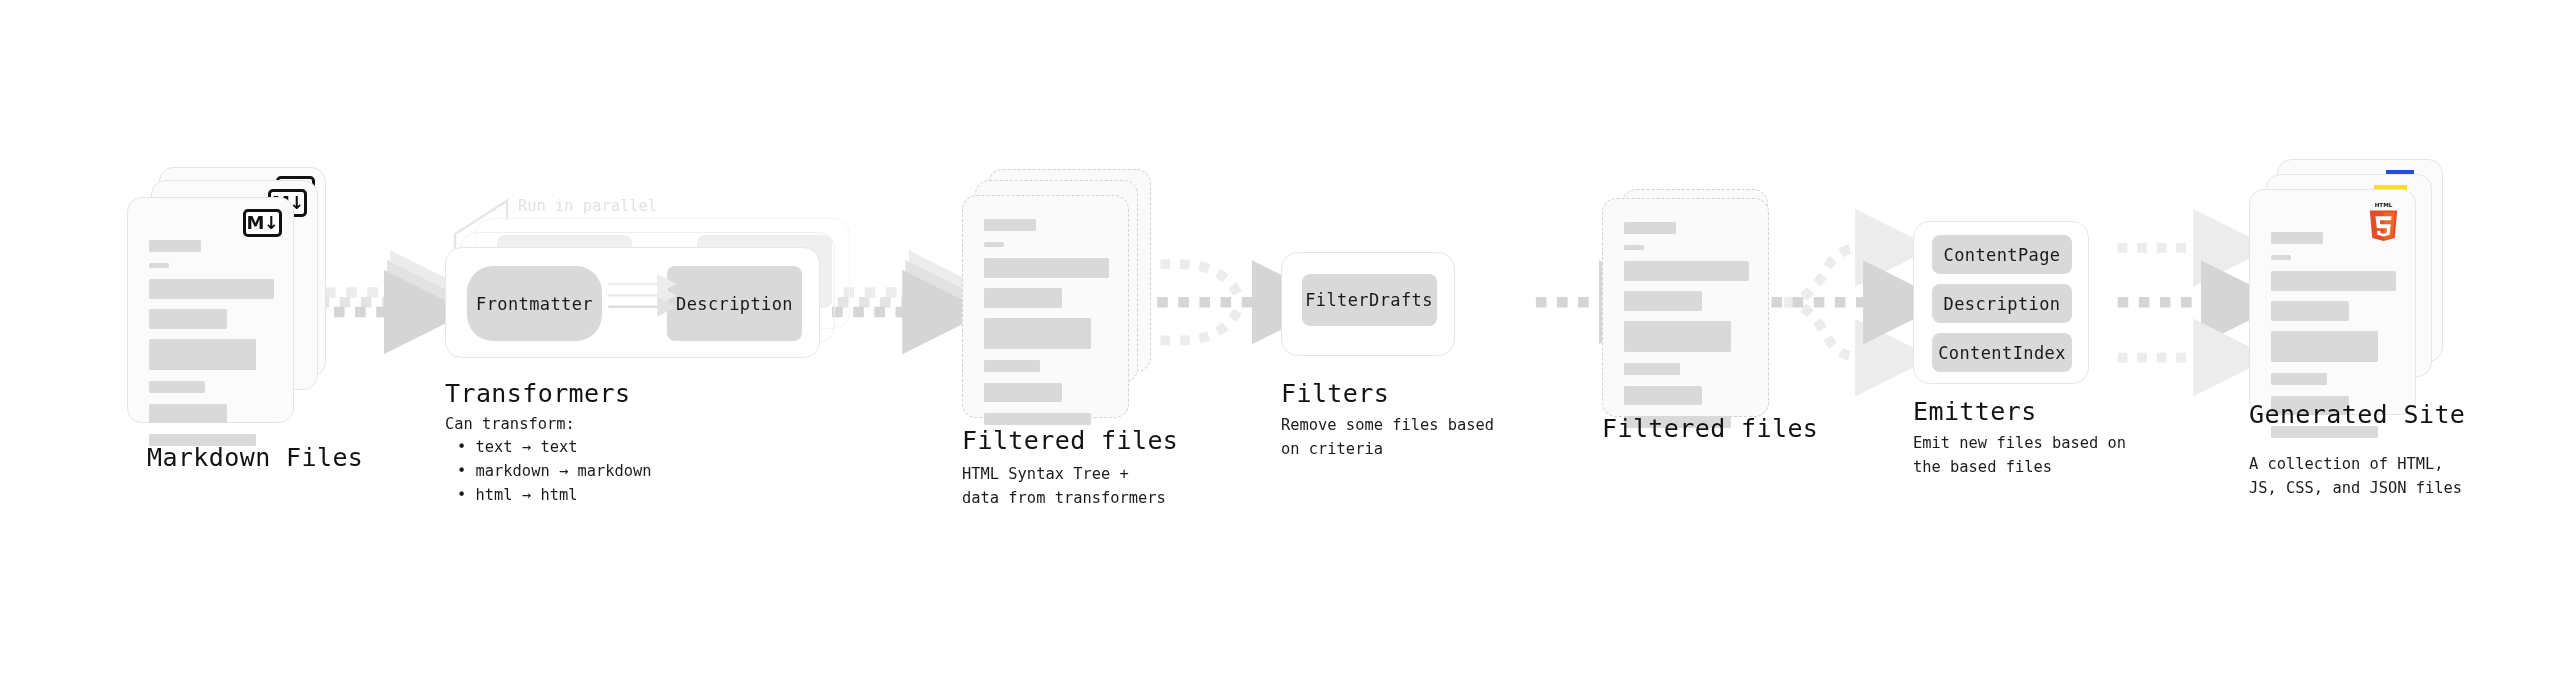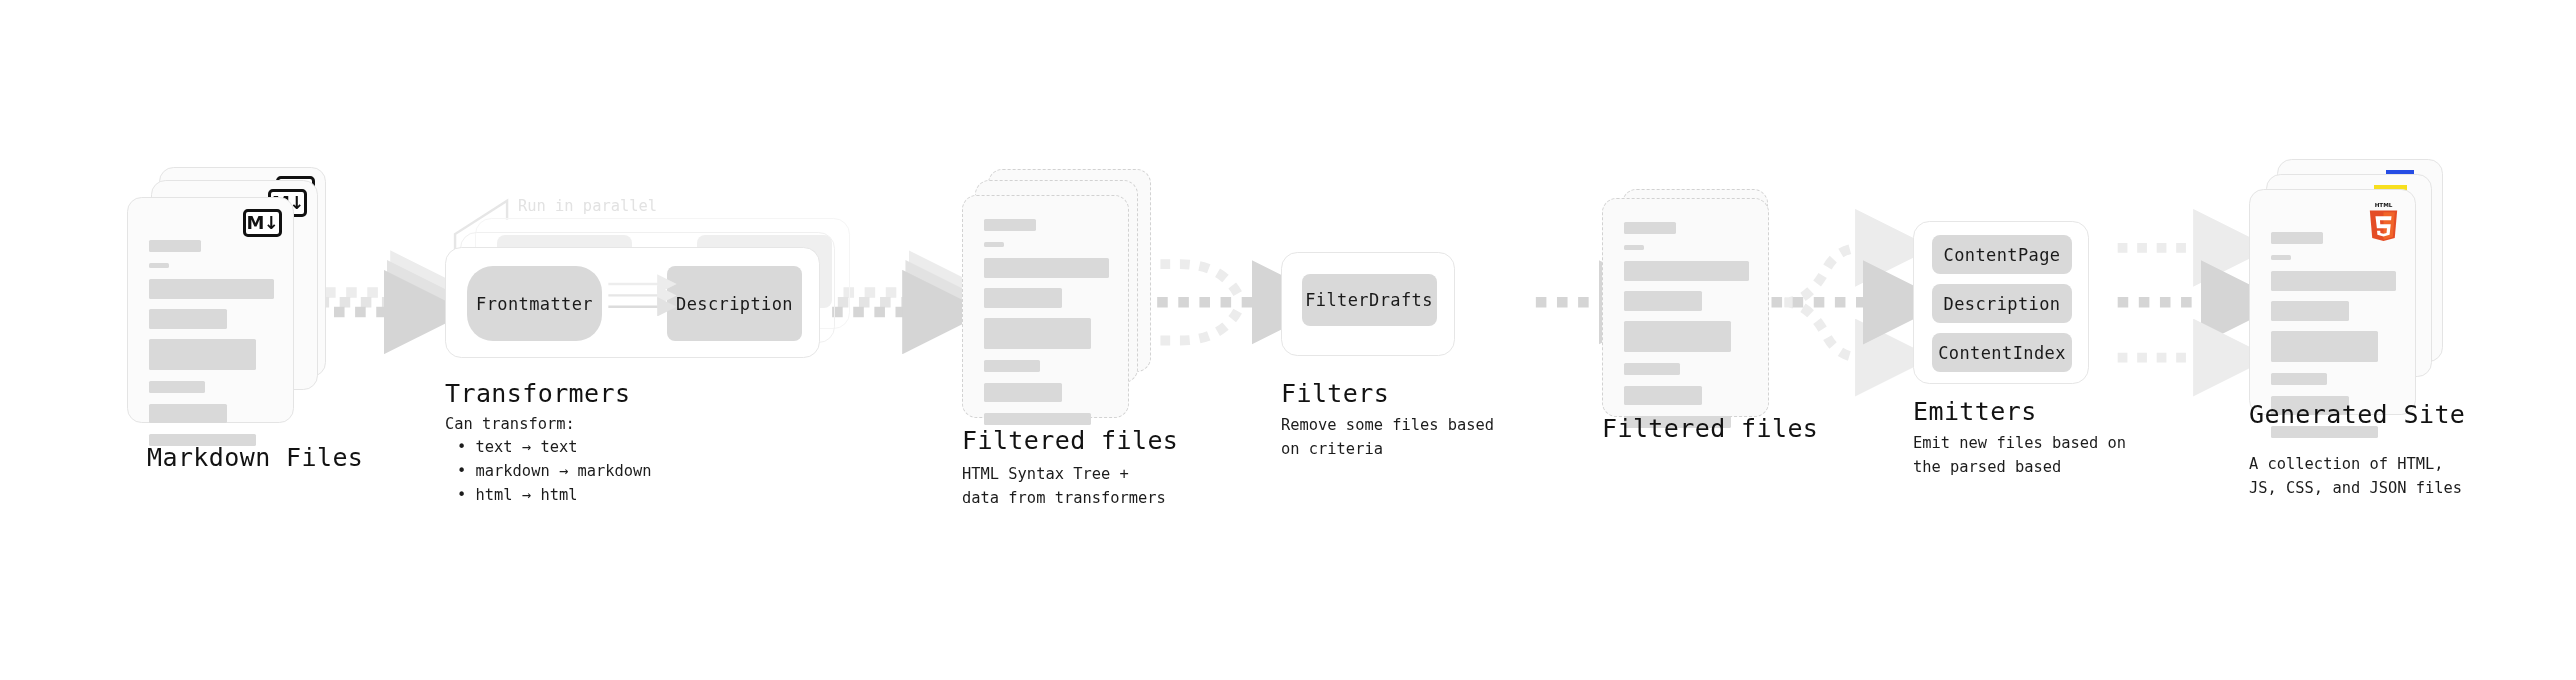--- a/index.html
+++ b/index.html
@@ -288,21 +288,21 @@
   </div>
   <div class="h-title" style="left:1602px; top:414px;">Filtered files</div>
 
   <div class="group-box" style="left:1913px; top:221px; width:176px; height:163px;">
     <div class="chip" style="left:18px; top:13px; width:140px; height:39px;">ContentPage</div>
     <div class="chip" style="left:18px; top:62px; width:140px; height:39px;">Description</div>
     <div class="chip" style="left:18px; top:111px; width:140px; height:39px;">ContentIndex</div>
   </div>
   <div class="h-title" style="left:1913px; top:397px;">Emitters</div>
   <div class="h-desc" style="left:1913px; top:432px;">Emit new files based on</div>
-  <div class="h-desc" style="left:1913px; top:456px;">the parsed based</div>
+  <div class="h-desc" style="left:1913px; top:456px;">the based files</div>
 
   <div class="doc-stack">
     <div class="doc" style="left:2277px; top:159px; width:166px; height:203px;">
       <div class="css-badge" style="right:28px; top:9.8px;">
         <span>CSS</span>
       </div>
     </div>
     <div class="doc" style="left:2266px; top:174px; width:166px; height:203px;">
       <div class="js-badge" style="right:24.4px; top:9.8px;"></div>
     </div>

